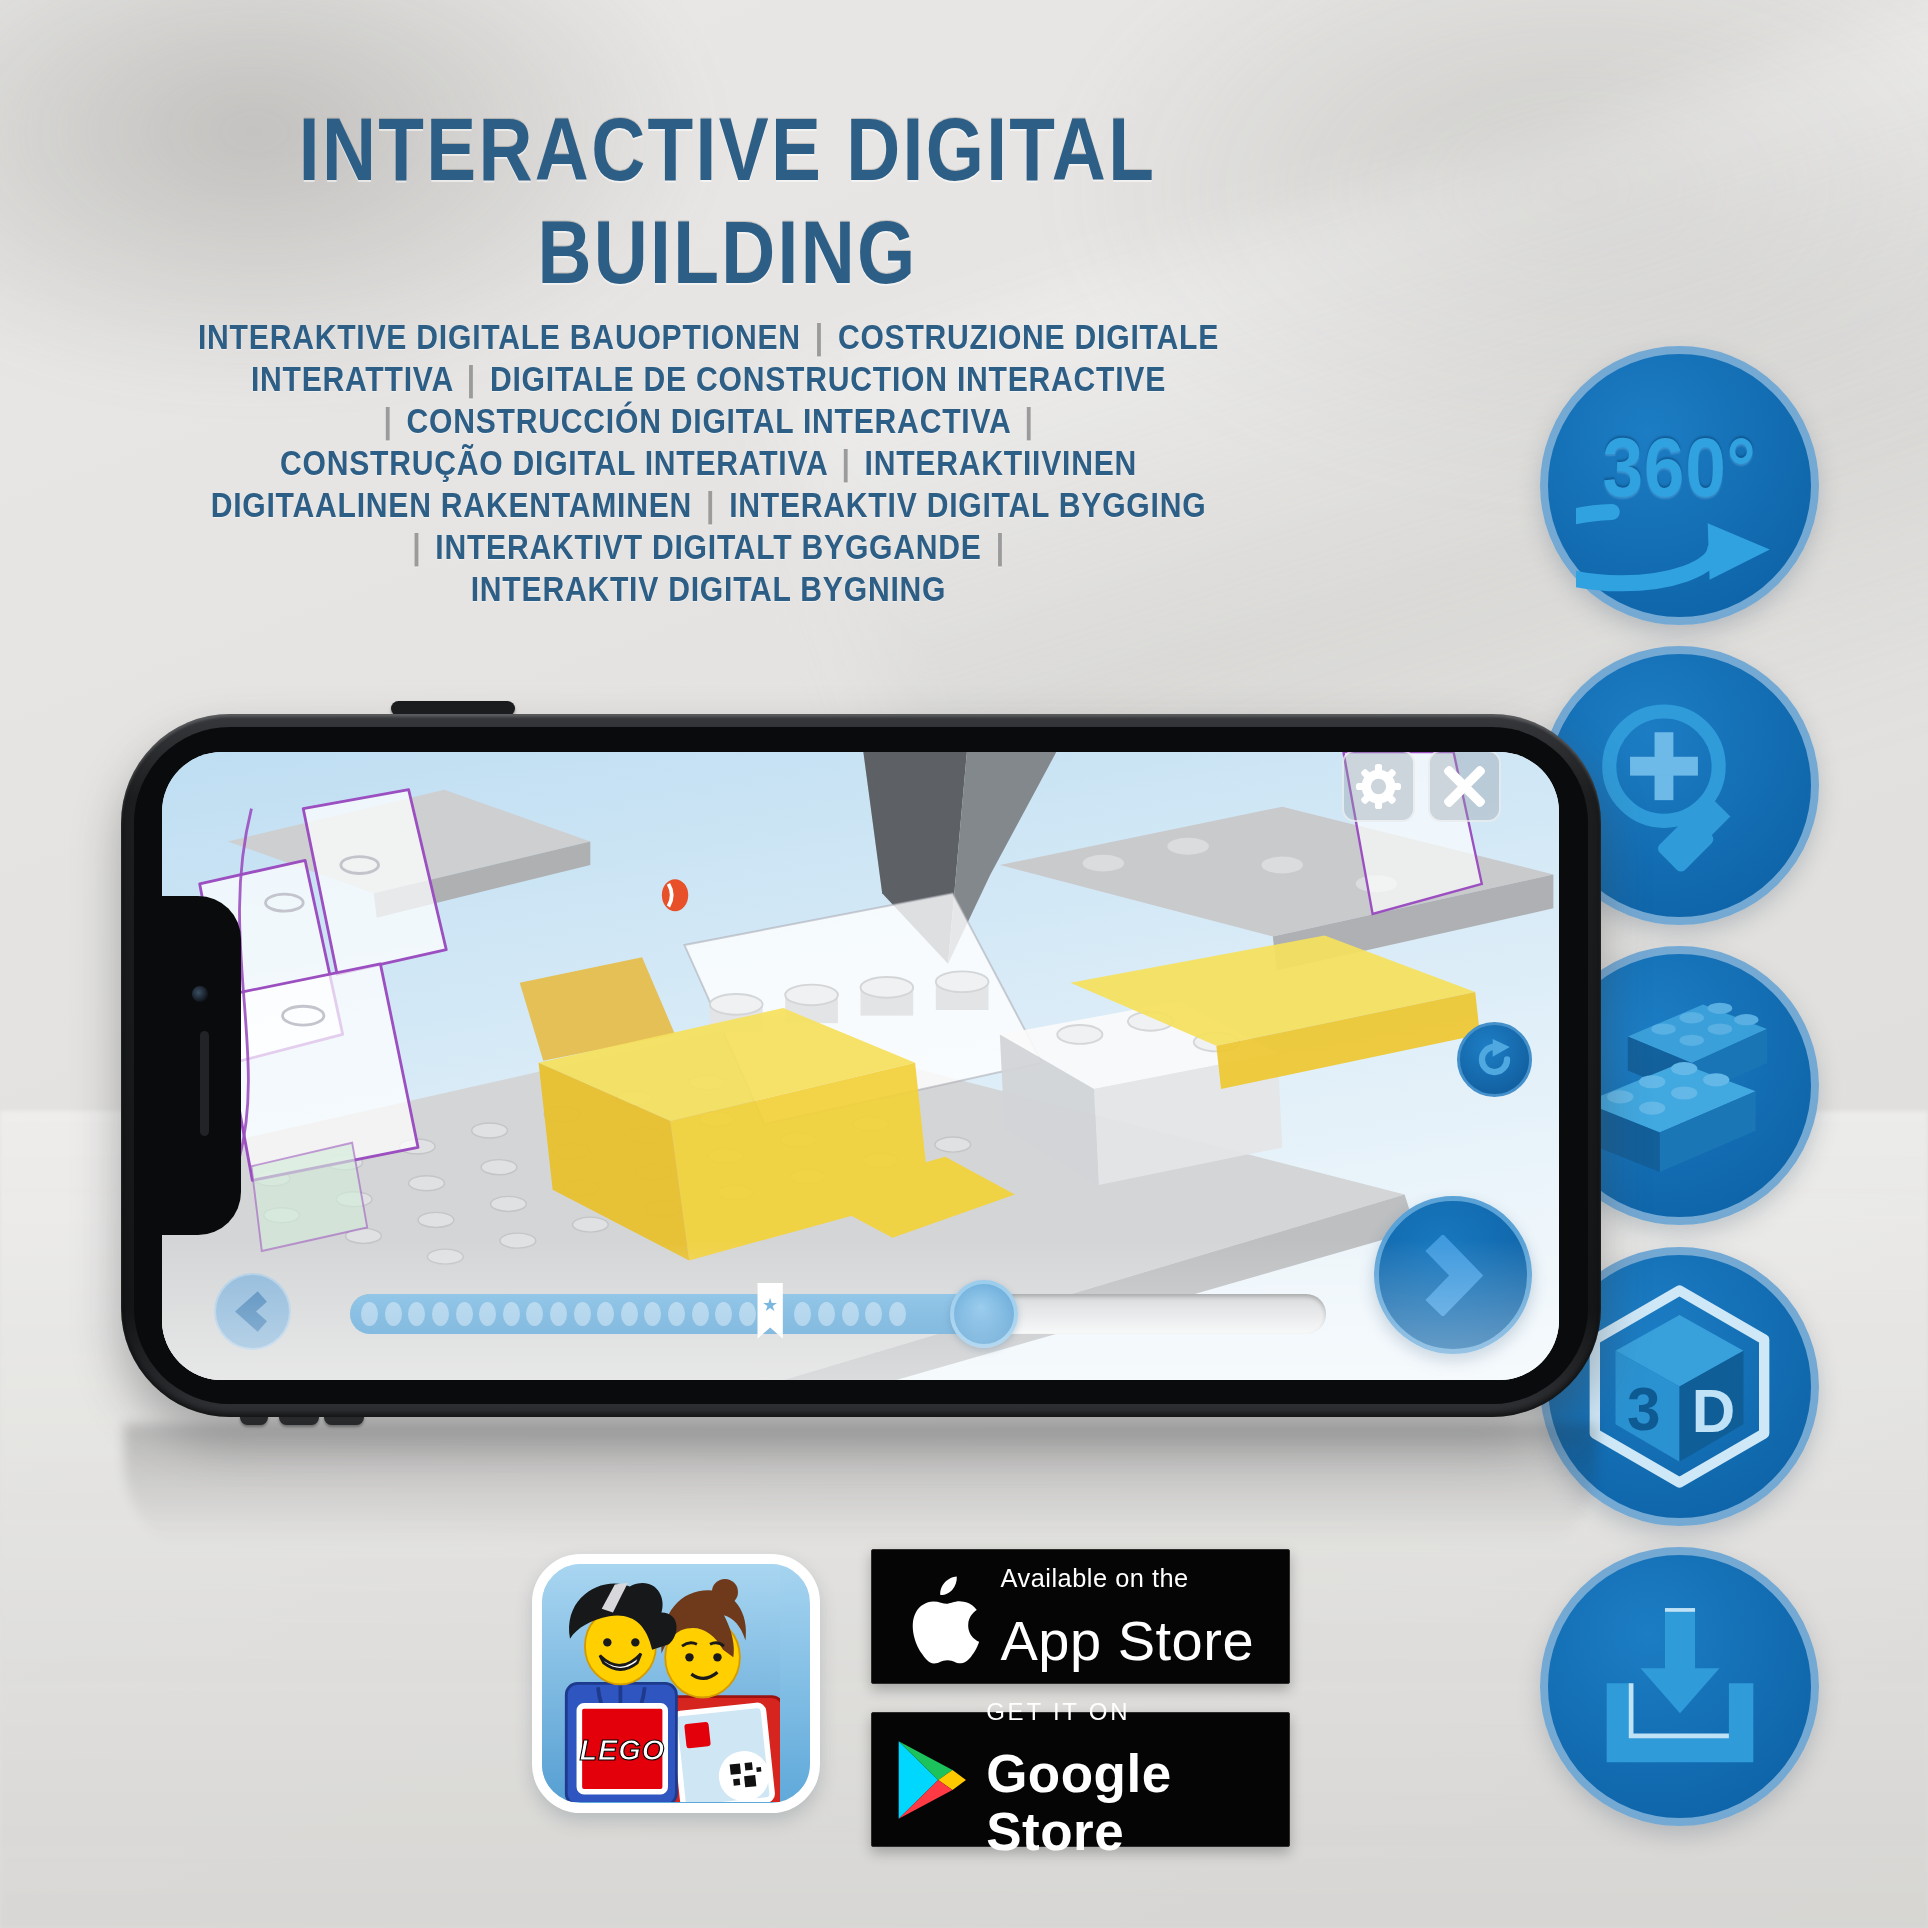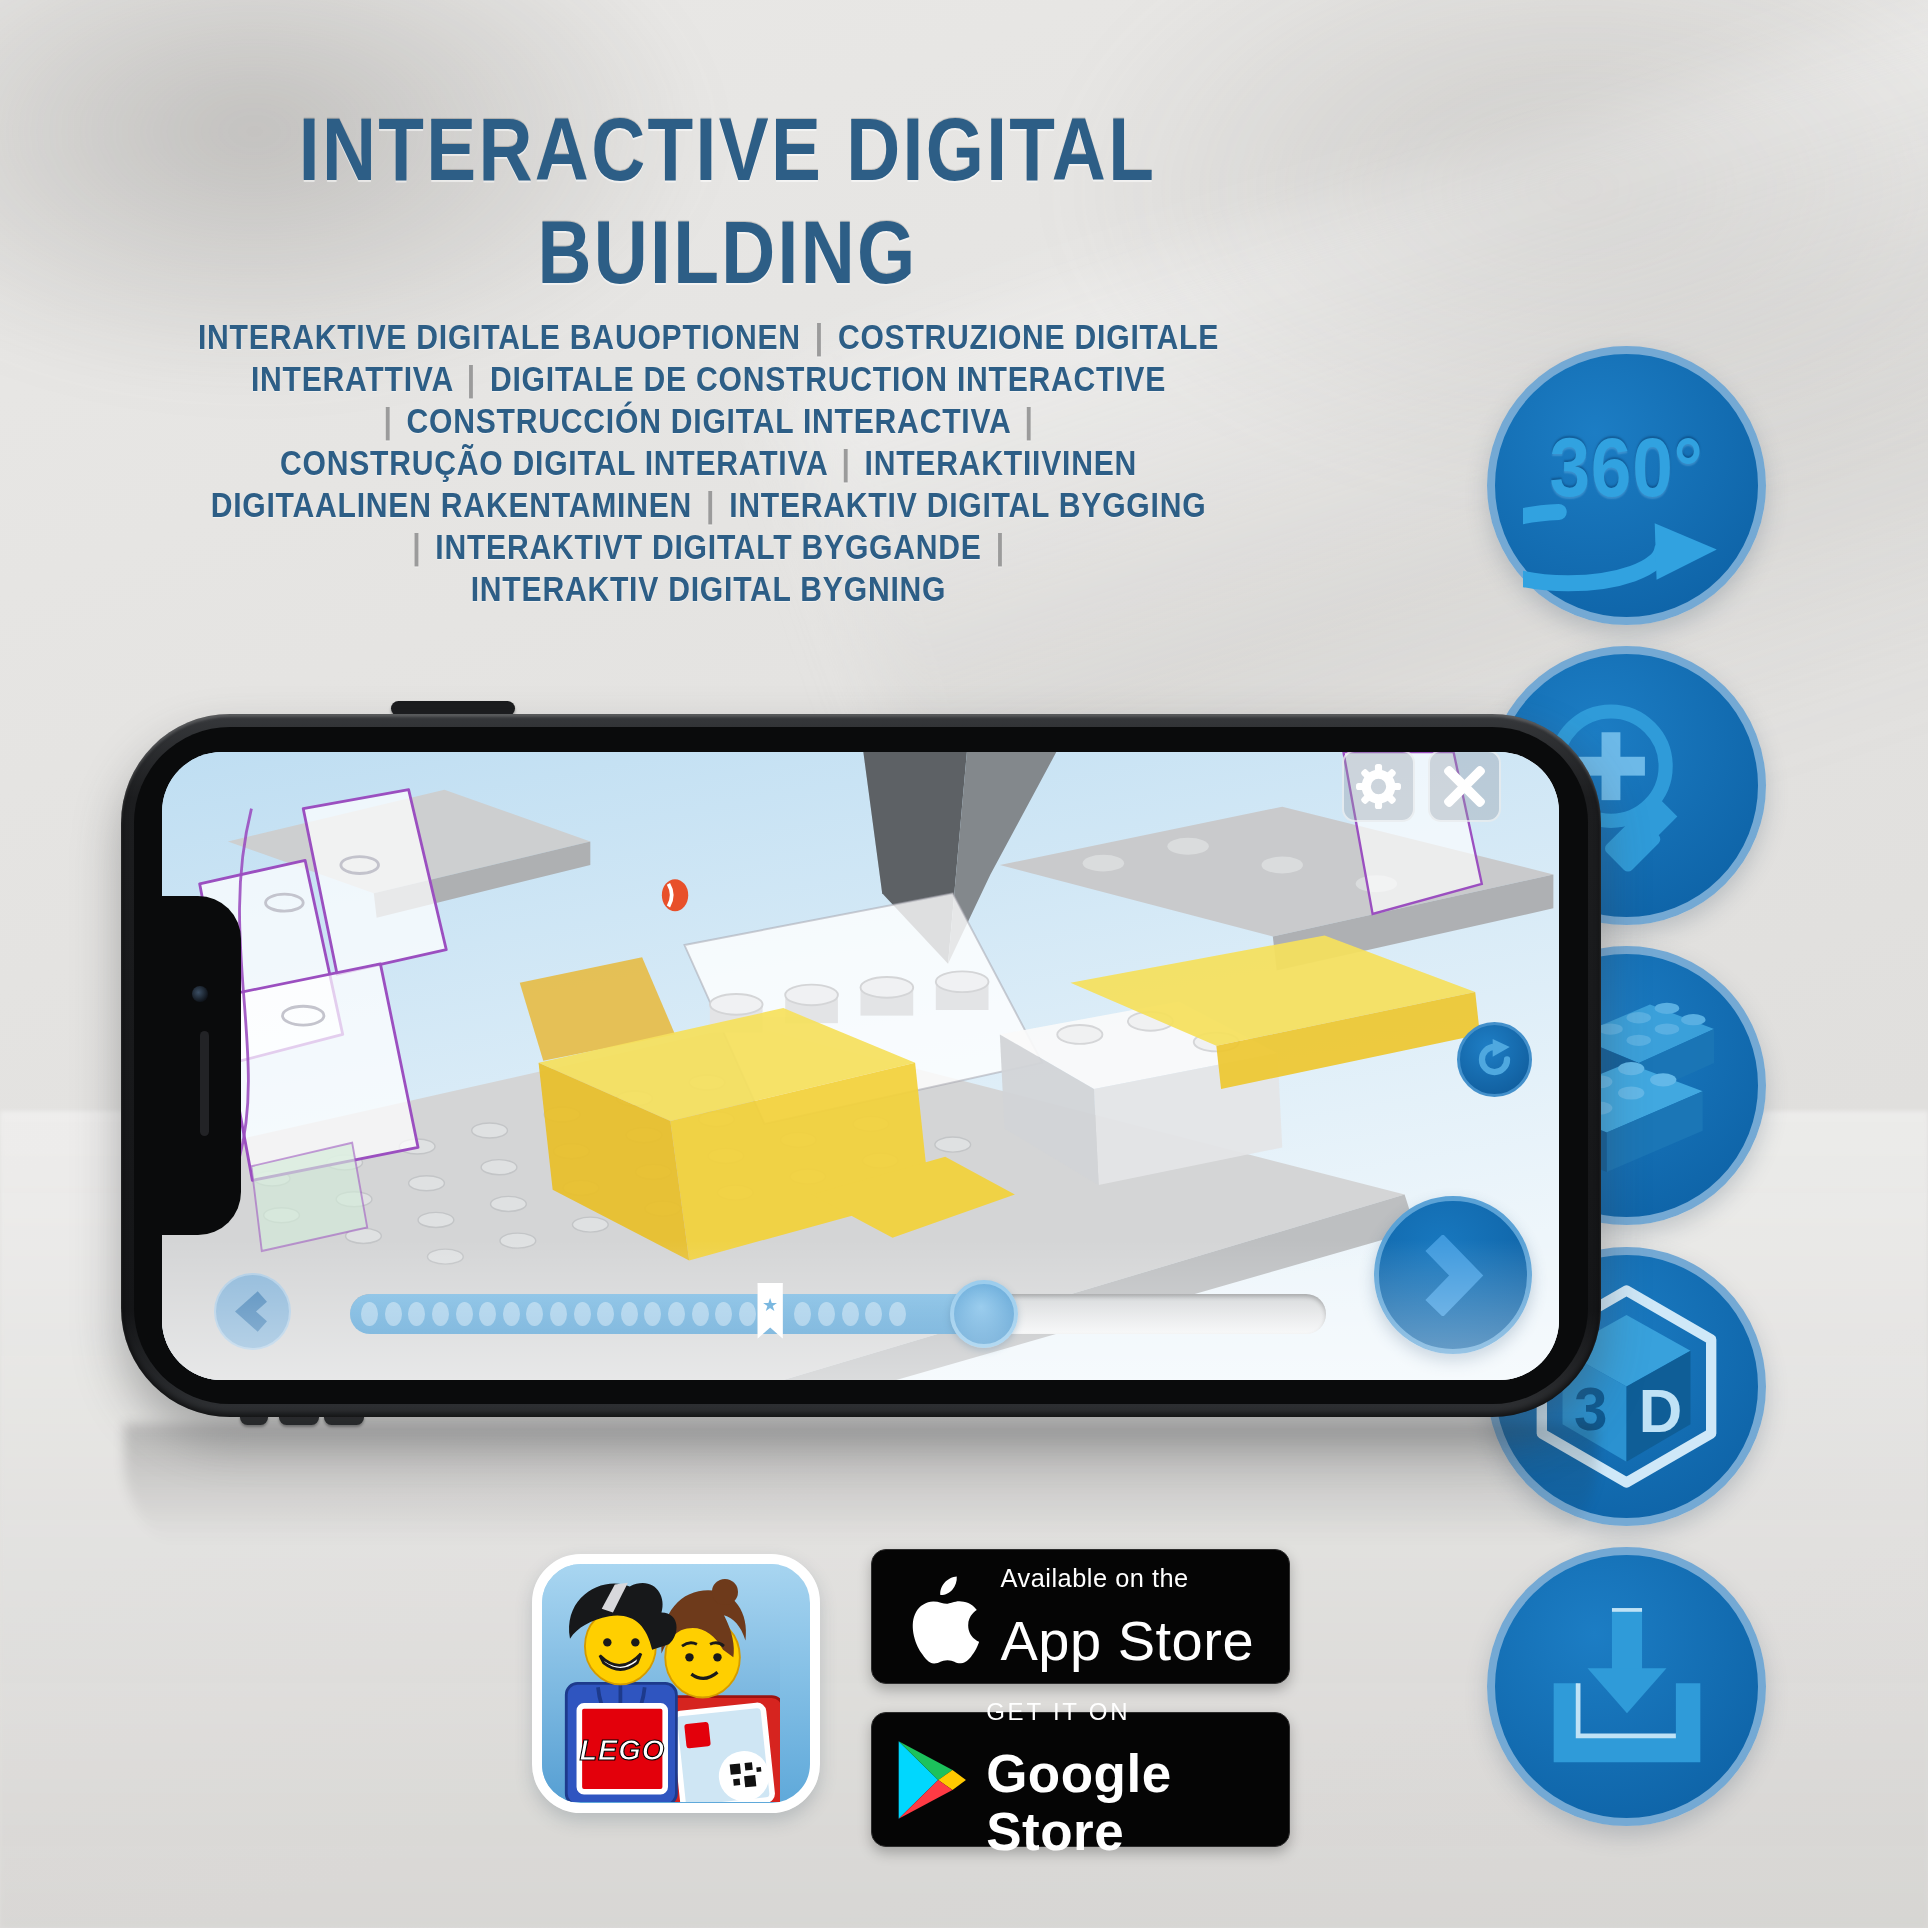--- a/index.html
+++ b/index.html
@@ -18,21 +18,21 @@
             background:linear-gradient(180deg,rgba(255,255,255,.40),rgba(206,204,201,.38));filter:blur(1.9px);}
   
   .title{left:0;top:98px;width:1455px;text-align:center;color:#2d5e86;
          font-size:89px;font-weight:700;letter-spacing:2.8px;transform:scaleX(.84);
          text-shadow:0 1.9px 0.9px rgba(255,255,255,.55), 0 -0.9px 0.9px rgba(0,0,0,.18);}
   .subtitle{left:0;top:316px;width:1417px;text-align:center;color:#2d5e86;}
   .sub-line{font-size:35px;font-weight:700;letter-spacing:0.9px;line-height:42px;transform:scaleX(.86);
             text-shadow:0 0.9px 0.9px rgba(255,255,255,.5);}
   .sub-line .pipe{color:#9b9b9b;font-weight:700;padding:0 5.6px;}
   
-  .feature-circle{width:279px;height:279px;border-radius:50%;left:1487px;
+  .feature-circle{width:279px;height:279px;border-radius:50%;left:1540px;
                   background:radial-gradient(circle at 38% 30%,#1c7dc4,#0f65a9 78%);
                   border:8.5px solid #74a9d4;box-sizing:border-box;
                   box-shadow:0 9.4px 21px rgba(70,90,110,.25);z-index:1;}
   .fc-inner{position:absolute;inset:0;display:flex;align-items:center;justify-content:center;}
   .label-360{position:absolute;left:0;top:66px;width:100%;text-align:center;color:#31a2e0;
              font-size:83px;font-weight:700;letter-spacing:0.9px;transform:scaleX(.88);
              text-shadow:0 -1.9px 1.9px rgba(0,40,80,.35),0 1.9px 1.9px rgba(160,220,255,.25);}
   
   .phone{left:121px;top:714px;width:1480px;height:703px;border-radius:109px;z-index:5;
          background:linear-gradient(180deg,#36383b 0%,#1c1d1f 12%,#141517 85%,#303235 100%);
@@ -73,21 +73,21 @@
           background:radial-gradient(circle at 45% 38%,#7fbfe9,#4897cf 75%);border:4.7px solid #8cc5ea;box-sizing:border-box;
           box-shadow:0 2.8px 7.5px rgba(30,80,120,.35);}
   .screen-fade{position:absolute;left:0;bottom:0;width:100%;height:141px;
                background:linear-gradient(180deg,rgba(255,255,255,0),rgba(255,255,255,.45));pointer-events:none;}
   .reflection{left:124px;top:1424px;width:1473px;height:141px;border-radius:0 0 104px 104px;z-index:2;
               background:linear-gradient(180deg,rgba(35,36,38,.40),rgba(35,36,38,0) 85%);filter:blur(5.6px);opacity:.55;}
   
   .lego-icon{left:532px;top:1554px;width:288px;height:259px;border-radius:49px;z-index:6;
              border:10.4px solid #ffffff;box-sizing:border-box;overflow:hidden;
              background:linear-gradient(180deg,#a6d4f0,#5fa9da);box-shadow:0 7.5px 17px rgba(60,80,100,.22);}
-  .store-badge{left:871px;width:419px;height:135px;border-radius:15px;background:#050505;z-index:6;
+  .store-badge{left:871px;width:419px;height:135px;border-radius:2px;background:#050505;z-index:6;
                border:1.9px solid #2c2c2c;box-sizing:border-box;display:flex;align-items:center;
                box-shadow:0 5.6px 13px rgba(0,0,0,.25);}
   .badge-text{display:flex;flex-direction:column;justify-content:center;color:#fff;}
   .badge-small{font-size:25.4px;letter-spacing:0.5px;}
   .badge-small.caps{font-size:24px;letter-spacing:2.8px;}
   .badge-big{font-size:56px;font-weight:400;letter-spacing:0.5px;line-height:58px;margin-top:19px;}
   .badge-big.gp{font-weight:700;font-size:53px;}
 </style>
 </head>
 <body>

